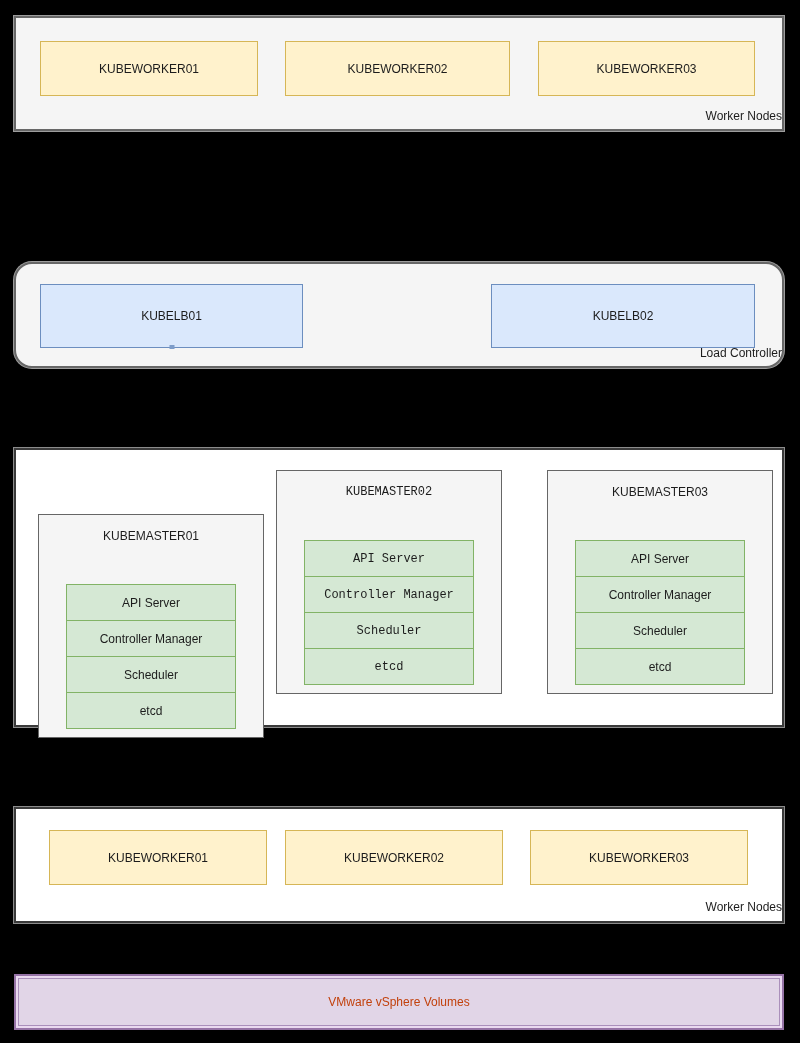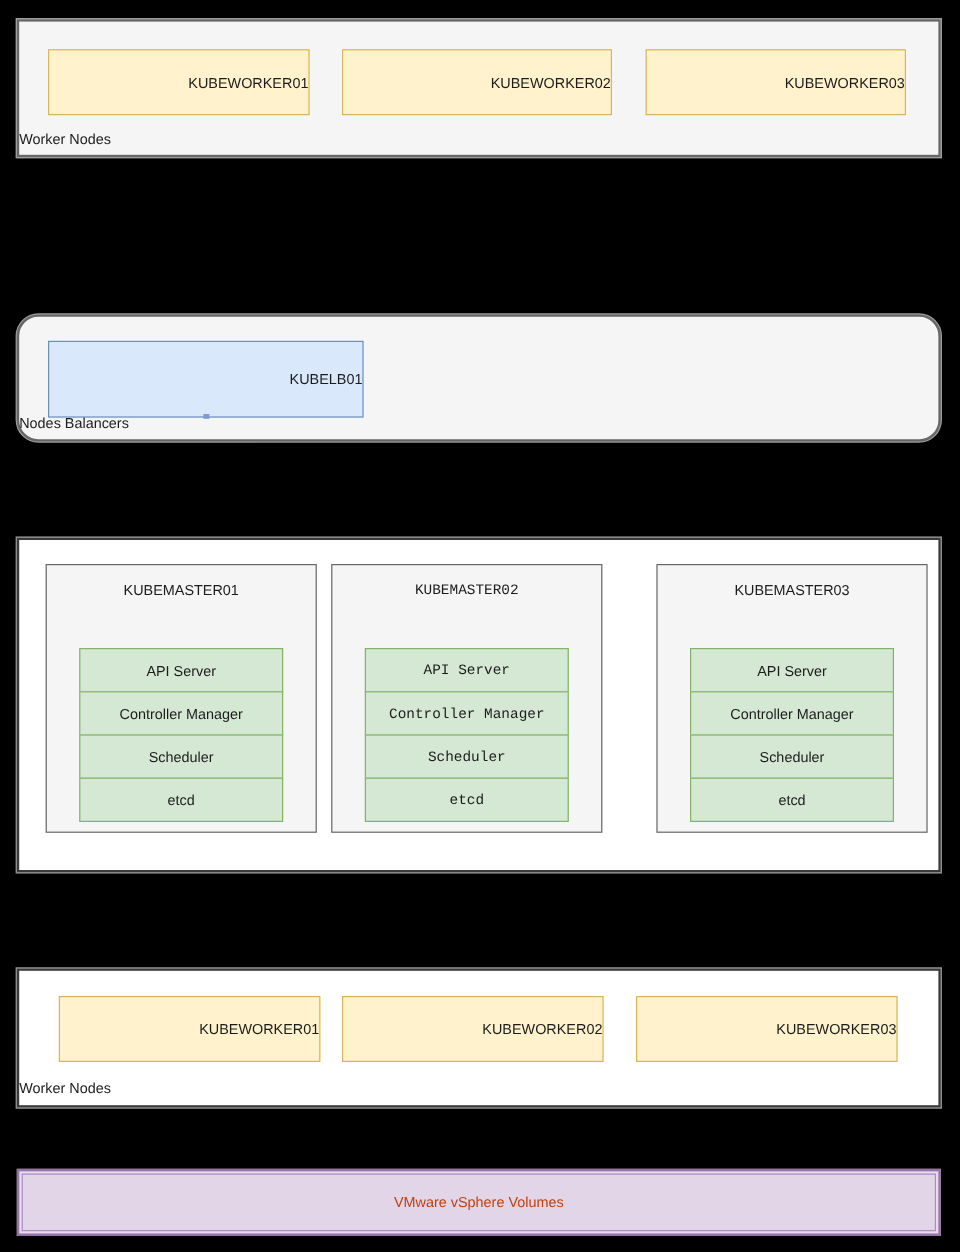--- a/index.html
+++ b/index.html
@@ -4,26 +4,26 @@
 <style>
   html, body { margin:0; padding:0; background:#000; }
   .canvas {
     position:relative; width:800px; height:1043px; background:#000;
     font-family:"Liberation Sans", sans-serif; overflow:hidden;
   }
   .group { position:absolute; box-sizing:border-box; }
   .group.gray  { background:#f5f5f5; border:2px solid #676767; box-shadow:0 0 0 1px #9d9d9d; }
   .group.white { background:#ffffff; border:2px solid #3a3a3a; box-shadow:0 0 0 1px #8c8c8c; }
   .group-label {
-    position:absolute; left:0; right:0; text-align:left;
+    position:absolute; left:0; right:0; text-align:right;
     font-size:12px; color:#1c1c1c; white-space:nowrap;
   }
   .node {
     position:absolute; box-sizing:border-box;
-    display:flex; align-items:center; justify-content:flex-end;
+    display:flex; align-items:center; justify-content:center;
     font-size:12px; color:#1c1c1c; text-align:center;
   }
   .node.yellow { background:#fff2cc; border:1px solid #d6b656; }
   .node.blue   { background:#dae8fc; border:1px solid #6c8ebf; }
   .conn-dot {
     position:absolute; left:50%; bottom:-2px; transform:translateX(-50%);
     width:5px; height:4px; background:#7d9cc9;
   }
   .master {
     position:absolute; box-sizing:border-box;
@@ -46,21 +46,21 @@
   #g-workers-top .n2 { left:269px; top:23px; width:225px; height:55px; }
   #g-workers-top .n3 { left:522px; top:23px; width:217px; height:55px; }
   #g-workers-top .group-label { bottom:6px; }
 
   #g-lb { left:14px; top:262px; width:770px; height:106px;border-radius:18px; }
   #g-lb .lb1 { left:24px;  top:20px; width:263px; height:64px; }
   #g-lb .lb2 { left:475px; top:20px; width:264px; height:64px; }
   #g-lb .group-label { bottom:6px; }
 
   #g-cp { left:14px; top:448px; width:770px; height:279px; }
-  #g-cp .m1 { left:22px; }
+  #g-cp .m1 { left:22px;margin-top:44px; }
   #g-cp .m2 { left:260px;font-family:Liberation Mono, monospace; }
   #g-cp .m3 { left:531px; }
   #g-cp .group-label { bottom:5px; }
 
   #g-workers-bottom { left:14px; top:807px; width:770px; height:116px; }
   #g-workers-bottom .n1 { left:33px;  top:21px; width:218px; height:55px; }
   #g-workers-bottom .n2 { left:269px; top:21px; width:218px; height:55px; }
   #g-workers-bottom .n3 { left:514px; top:21px; width:218px; height:55px; }
   #g-workers-bottom .group-label { bottom:7px; }
 
@@ -88,21 +88,24 @@
       <span>KUBEWORKER03</span>
     </div>
     <div class="group-label">Worker Nodes</div>
   </div>
 
   <div class="group gray" id="g-lb">
     <div class="node blue lb1">
       <span>KUBELB01</span>
       <span class="conn-dot"></span>
     </div>
-    <div class="group-label">Nodes Balancers</div>
+    <div class="node blue lb2">
+      <span>KUBELB02</span>
+    </div>
+    <div class="group-label">Load Controller</div>
   </div>
 
   <div class="group white" id="g-cp">
 
     <div class="master m1">
       <div class="master-title">KUBEMASTER01</div>
       <div class="stack">
         <div class="component">API Server</div>
         <div class="component">Controller Manager</div>
         <div class="component">Scheduler</div>

